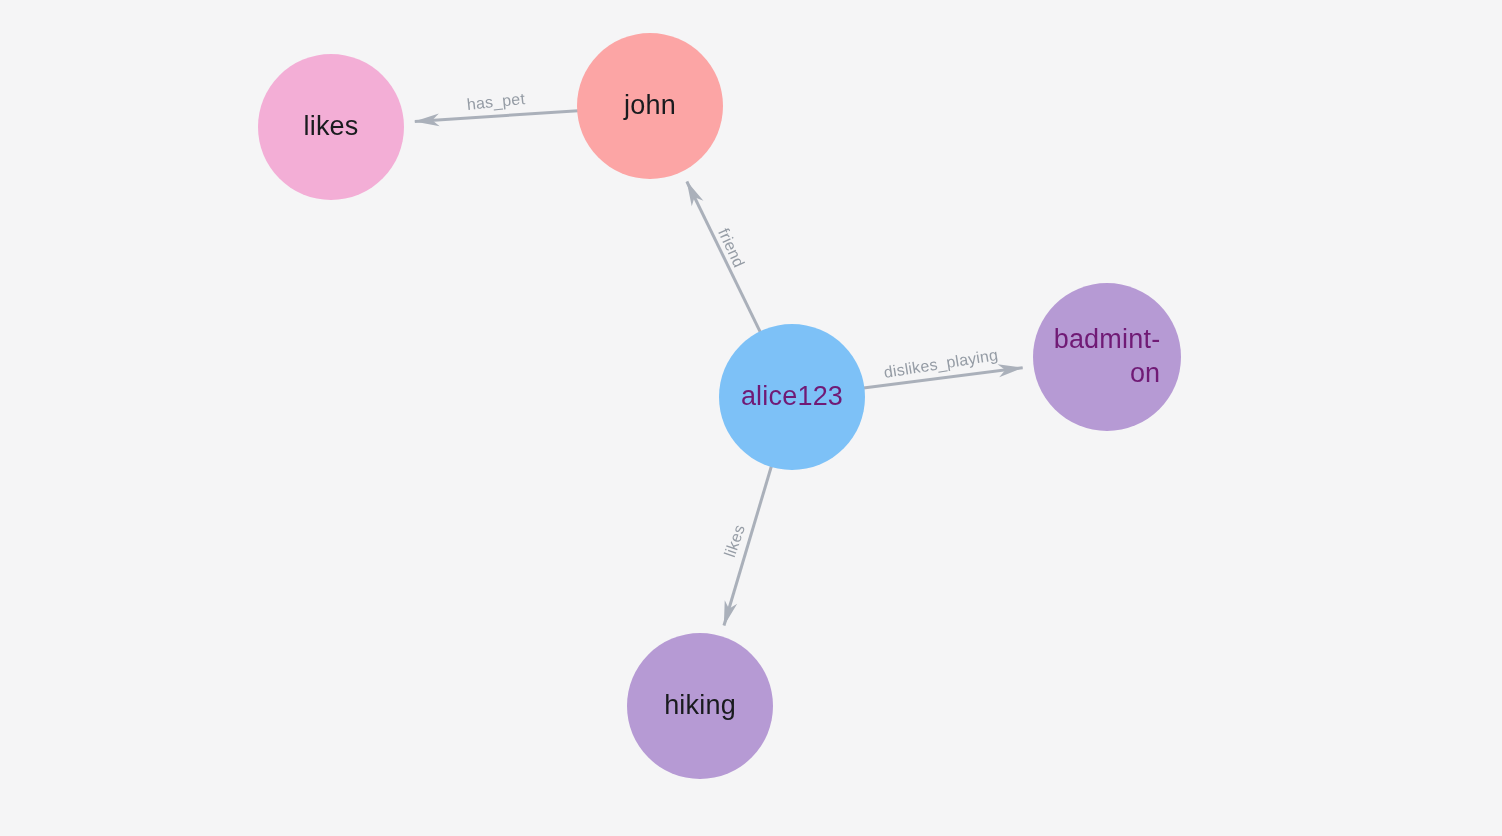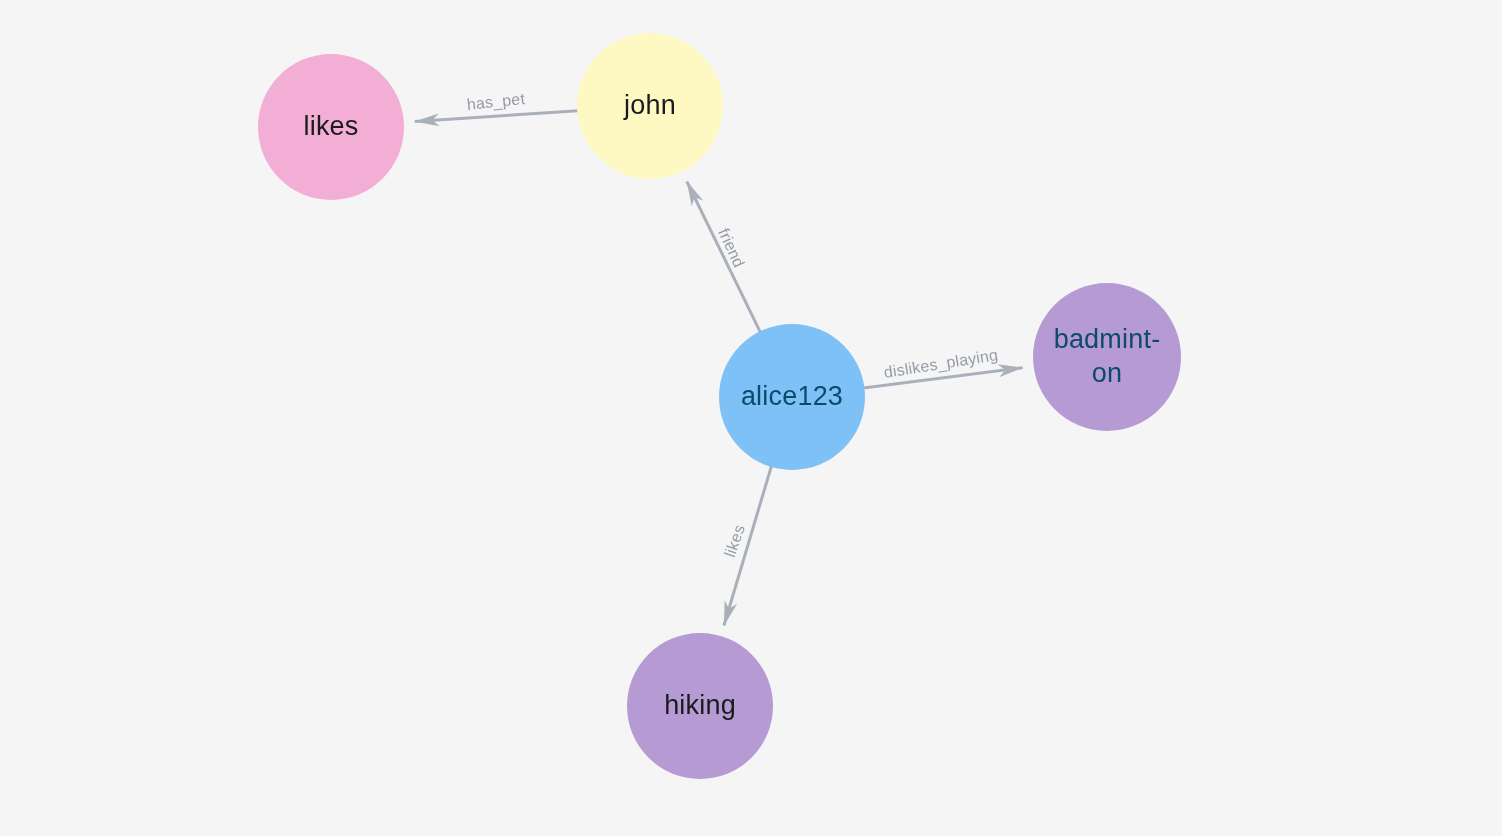--- a/index.html
+++ b/index.html
@@ -67,26 +67,26 @@
       <line x1="863.4264285038616" y1="387.92997733284295" x2="1022.6771330162744" y2="367.7076656487271" stroke="#aab0ba" marker-end="url(#arrowhead)"></line>
       <line x1="771.4544145066345" y1="466.0063686679339" x2="723.9698497422597" y2="625.4925698874105" stroke="#aab0ba" marker-end="url(#arrowhead)"></line>
     </svg>
 <div class="edge-label" style="left: 496px; top: 102px; color: rgb(149, 156, 165); transform: translate(-50%, -50%) rotate(-6deg);">has_pet</div>
     <div class="edge-label" style="left: 731px; top: 248px; color: rgb(149, 156, 165); transform: translate(-50%, -50%) rotate(65deg);">friend</div>
     <div class="edge-label" style="left: 941px; top: 364px; color: rgb(149, 156, 165); transform: translate(-50%, -50%) rotate(-9deg);">dislikes_playing</div>
     <div class="edge-label" style="left: 735px; top: 541px; color: rgb(149, 156, 165); transform: translate(-50%, -50%) rotate(-71deg);">likes</div>
     <div class="graph-node" style="left: 258px; top: 54px; width: 146px; height: 146px; background: rgb(243, 174, 214);">
       <span class="node-label" style="color: rgb(25, 27, 30);">likes</span>
     </div>
-    <div class="graph-node" style="left: 577px; top: 33px; width: 146px; height: 146px; background: #fef9c3;">
+    <div class="graph-node" style="left: 577px; top: 33px; width: 146px; height: 146px; background: #fca5a5;">
       <span class="node-label" style="color: rgb(25, 27, 30);">john</span>
     </div>
     <div class="graph-node" style="left: 719px; top: 324px; width: 146px; height: 146px; background: rgb(125, 193, 247);">
-      <span class="node-label" style="color: #0c4a6e;">alice123</span>
+      <span class="node-label" style="color: #701a75;">alice123</span>
     </div>
     <div class="graph-node" style="left: 1033px; top: 283px; width: 148px; height: 148px; background: rgb(182, 154, 212);">
-      <span class="node-label" style="color: #0c4a6e;">badmint-
+      <span class="node-label" style="color: #701a75; text-align: right;">badmint-
 on</span>
     </div>
     <div class="graph-node" style="left: 627px; top: 633px; width: 146px; height: 146px; background: rgb(182, 154, 212); align-items: center;">
       <span class="node-label" style="color: rgb(25, 27, 30);">hiking</span>
     </div>
   </div>
 
 </body></html>

